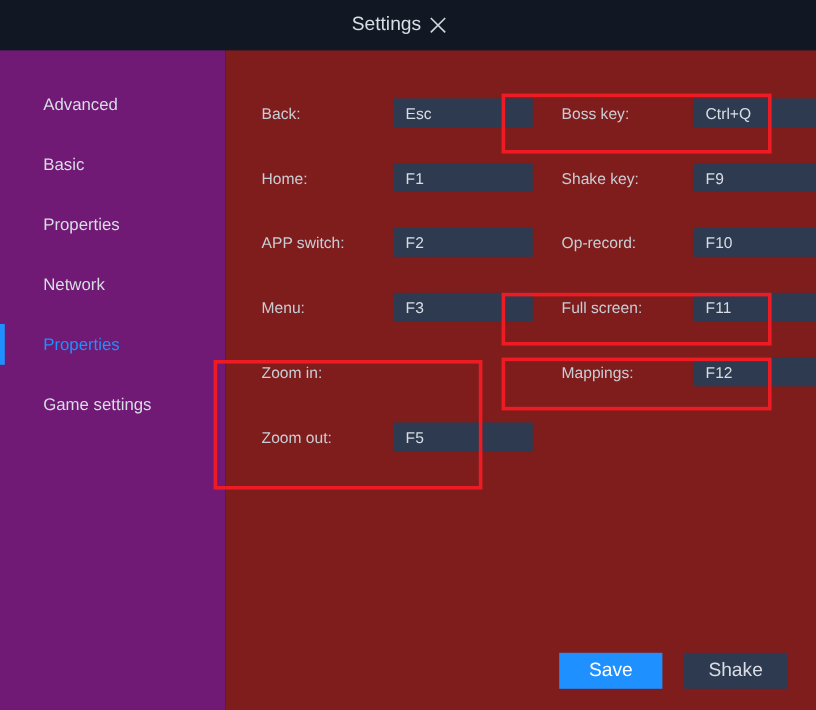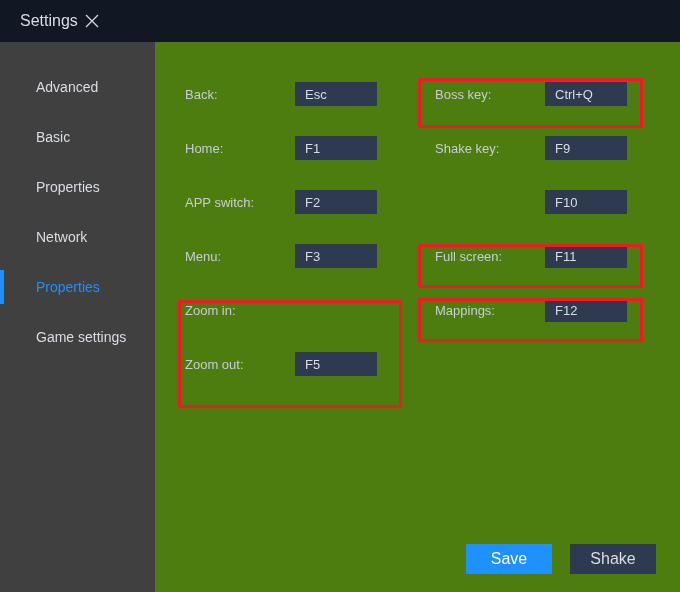--- a/index.html
+++ b/index.html
@@ -9,22 +9,22 @@
       background: #111824;
       font-family: "Segoe UI", Arial, sans-serif;
       color: #d8dde4;
       overflow: hidden;
       position: relative;
     }
     .titlebar {
       height: 42px;
       display: flex;
       align-items: center;
-      justify-content: flex-start;
-      padding: 0 16px 0 20px;
+      justify-content: center;
+      padding: 0 16px 0 8px;
       background: #111824;
     }
     .titlebar-title {
       font-size: 16px;
       font-weight: 400;
       color: #d8dde4;
     }
     .close-btn {
       width: 28px;
       height: 28px;
@@ -33,22 +33,22 @@
       justify-content: center;
       cursor: pointer;
       color: #cfd4db;
     }
     .close-btn svg { width: 14px; height: 14px; }
     .main {
       display: flex;
       height: calc(592px - 42px);
     }
     .sidebar {
-      width: 155px;
-      background: #404040;
+      width: 188px;
+      background: #701a75;
       padding-top: 20px;
     }
     .nav-item {
       height: 50px;
       display: flex;
       align-items: center;
       padding-left: 36px;
       font-size: 14px;
       color: #d8dde4;
       cursor: pointer;
@@ -61,21 +61,21 @@
       content: "";
       position: absolute;
       left: 0;
       top: 8px;
       bottom: 8px;
       width: 4px;
       background: #1e90ff;
     }
     .content {
       flex: 1;
-      background: #4d7c0f;
+      background: #7f1d1d;
       position: relative;
       padding-top: 40px;
     }
     .grid {
       display: grid;
       grid-template-columns: 110px 100px 40px 110px 100px;
       row-gap: 30px;
       align-items: center;
       margin-left: 30px;
       position: relative;
@@ -86,21 +86,21 @@
     }
     .right-col { grid-column: 4; }
     .right-input { grid-column: 5; }
     .shortcut-input {
       background: #2e3a4f;
       border: none;
       height: 24px;
       color: #d8dde4;
       font-size: 13px;
       padding: 0 10px;
-      width: 82px;
+      width: 116px;
       outline: none;
     }
     .buttons {
       position: absolute;
       bottom: 18px;
       right: 24px;
       display: flex;
       gap: 18px;
     }
     .btn {
@@ -172,20 +172,21 @@
 
       <div class="field-label">Home:</div>
       <input class="shortcut-input" value="F1" style="">
       <div></div>
       <div class="field-label right-col">Shake key:</div>
       <input class="shortcut-input right-input" value="F9" style="">
 
       <div class="field-label">APP switch:</div>
       <input class="shortcut-input" value="F2" style="">
       <div></div>
+      <div class="field-label right-col">Op-record:</div>
       <input class="shortcut-input right-input" value="F10" style="">
 
       <div class="field-label">Menu:</div>
       <input class="shortcut-input" value="F3" style="">
       <div></div>
       <div class="field-label right-col">Full screen:</div>
       <input class="shortcut-input right-input" value="F11" style="">
 
       <div class="field-label">Zoom in:</div>
       <div></div>

